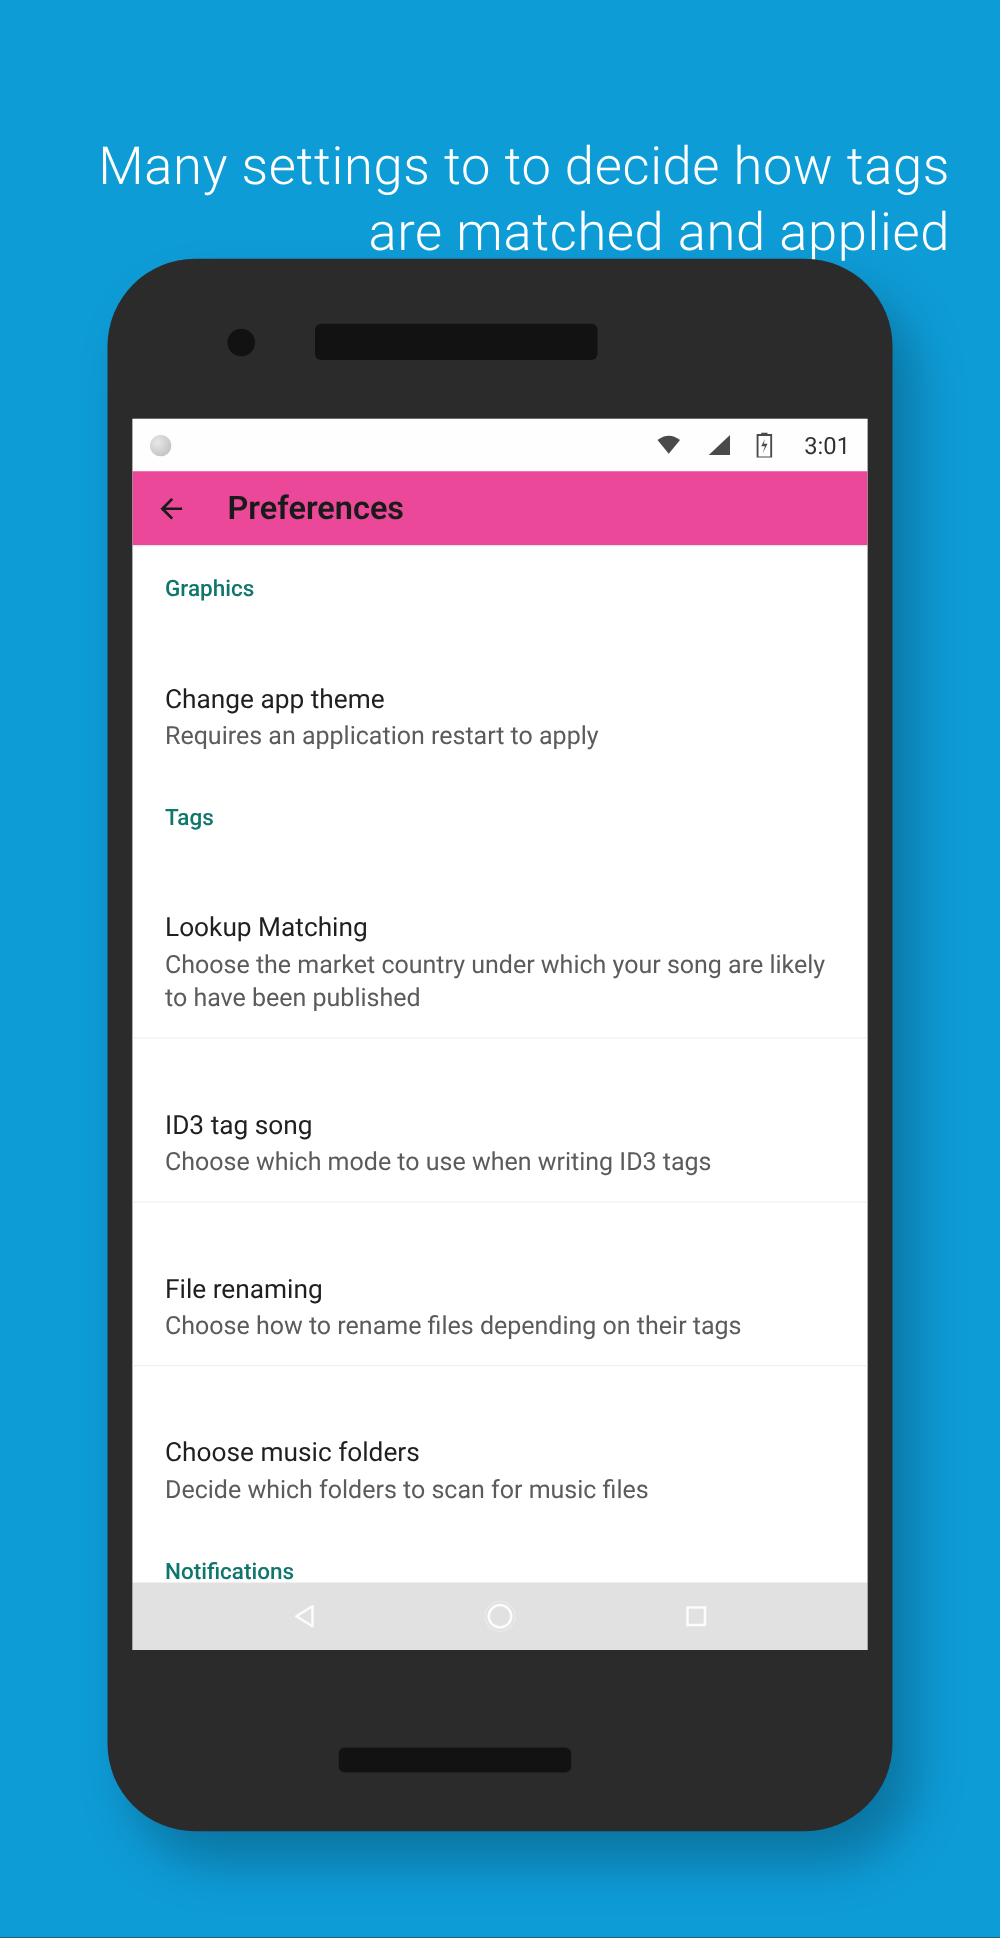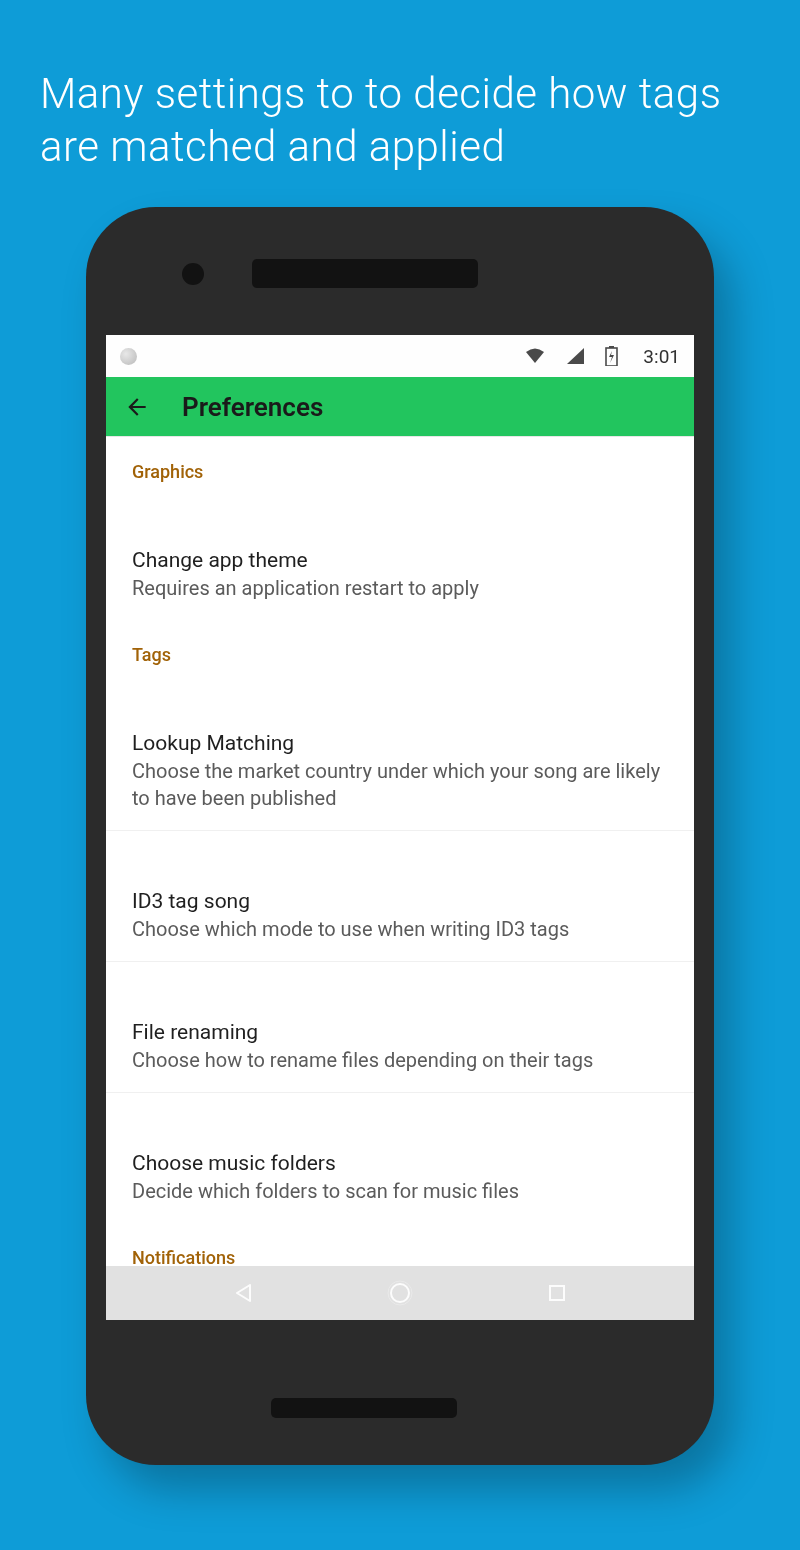--- a/index.html
+++ b/index.html
@@ -10,26 +10,27 @@
   body {
     width: 800px;
     height: 1550px;
     background: #0e9cd7;
     font-family: -apple-system, BlinkMacSystemFont, "Segoe UI", Roboto, Helvetica, Arial, sans-serif;
     overflow: hidden;
     position: relative;
   }
   .promo-text {
     color: #fff;
-    text-align: left;
+    text-align: right;
     font-size: 42px;
     font-weight: 300;
     line-height: 1.25;
     padding: 68px 40px 0 40px;
     letter-spacing: 0.5px;
+    margin-top: 40px;
   }
   .phone-frame {
     position: absolute;
     top: 207px;
     left: 86px;
     width: 628px;
     height: 1258px;
     background: #2b2b2b;
     border-radius: 70px;
     box-shadow: 18px 25px 40px rgba(0,0,0,0.25);
@@ -101,21 +102,21 @@
     color: #323232;
     margin-left: 5px;
     font-weight: 400;
   }
   .app-bar {
     height: 60px;
     display: flex;
     align-items: center;
     padding: 0 18px;
     border-bottom: 1px solid #e6e6e6;
-    background: #22c55e;
+    background: #ec4899;
   }
   .back-arrow {
     width: 26px;
     height: 26px;
     display: flex;
     align-items: center;
     justify-content: center;
     margin-right: 32px;
   }
   .app-title {
@@ -124,21 +125,21 @@
     color: #1a1a1a;
   }
   .content {
     height: calc(100% - 42px - 60px - 54px);
     overflow: hidden;
     background: #fff;
   }
   .section-header {
     font-size: 18px;
     font-weight: 500;
-    color: #a16207;
+    color: #0f766e;
     padding: 24px 26px 8px 26px;
   }
   .setting-item {
     padding: 15px 26px 18px 26px;
   }
   .setting-item.with-border {
     border-bottom: 1px solid #f0f0f0;
   }
   .setting-title {
     font-size: 21px;

